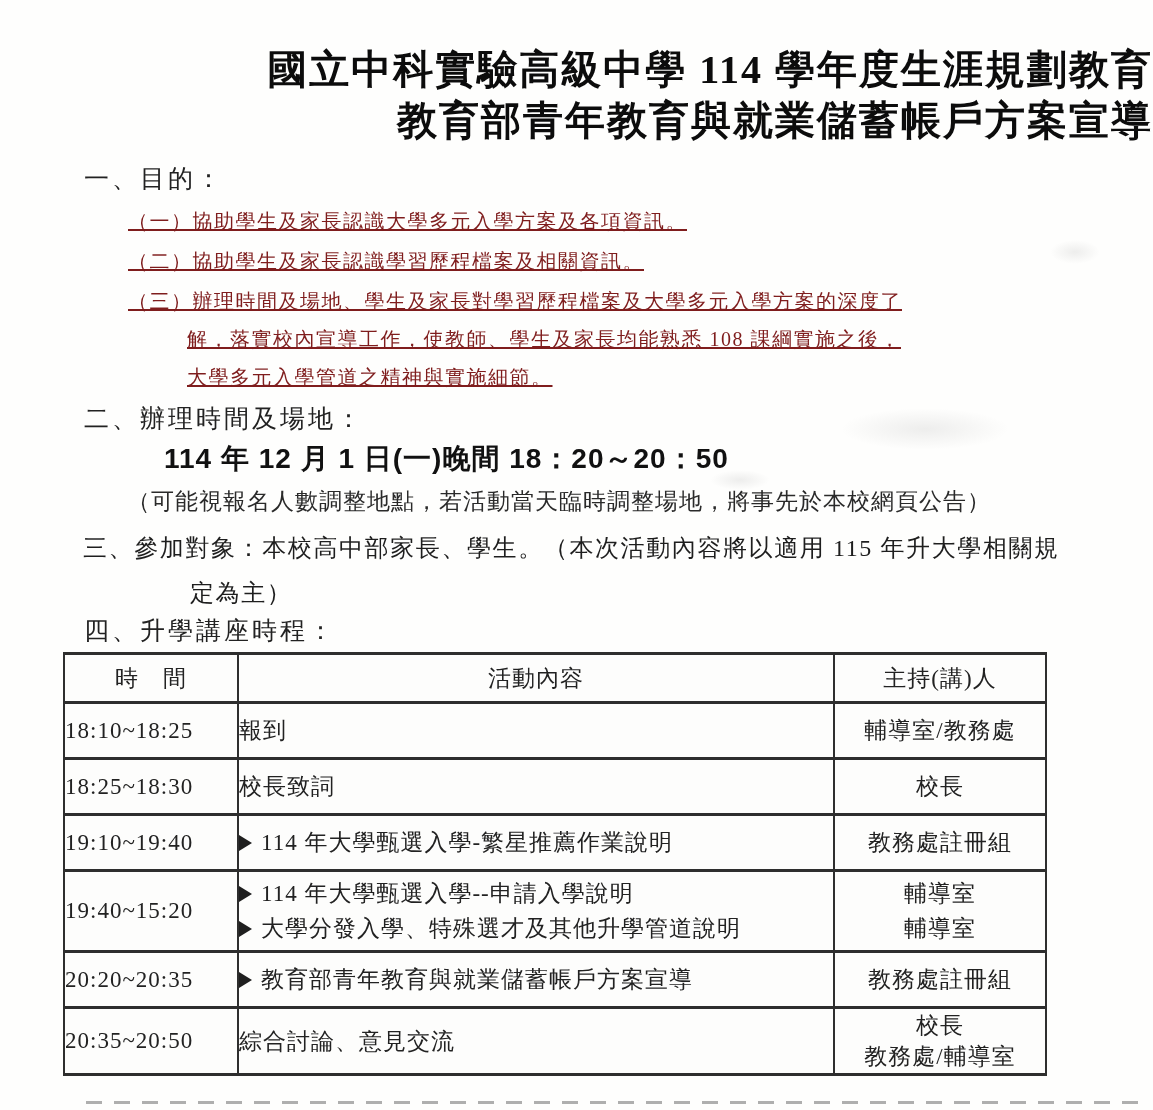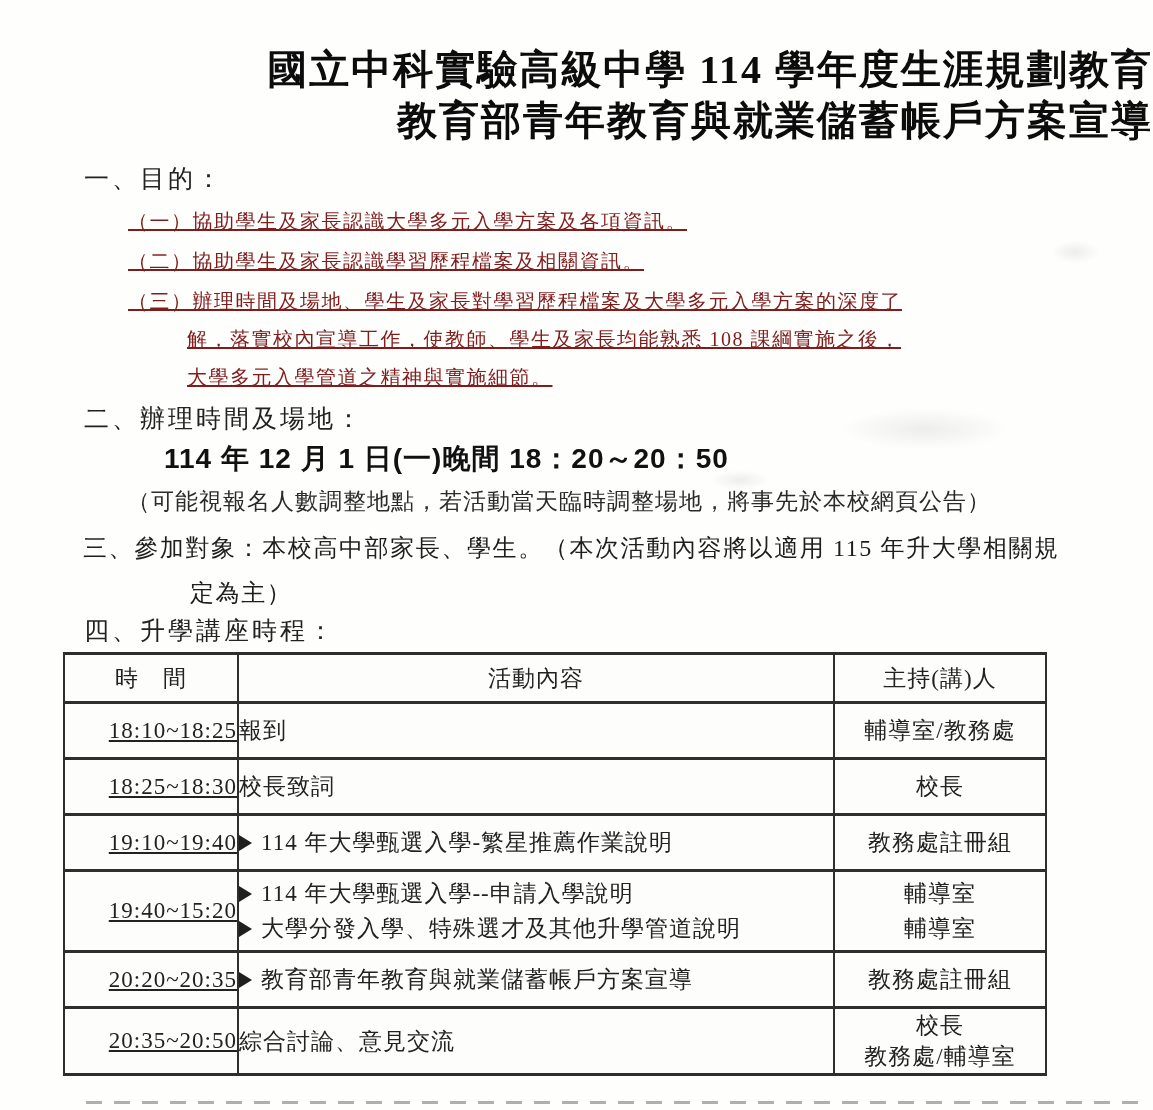--- a/index.html
+++ b/index.html
@@ -80,21 +80,21 @@
     color:#222;
     padding:0;
   }
   col.c-time    { width:174px; }
   col.c-content { width:596px; }
   col.c-host    { width:212px; }
   tr.hdr  td { height:46px; text-align:center; }
   tr.r    td { height:53px; }
   tr.r2   td { height:78px; }
   tr.r3   td { height:64px; }
-  td.t { text-align:right; font-size:22px; letter-spacing:0.5px;text-decoration:underline; }
+  td.t { text-align:left; font-size:22px; letter-spacing:0.5px; }
   td.c { text-align:left; padding:4px 8px 4px 9px; }
   td.m { text-align:center; }
   .cline { line-height:35px; white-space:nowrap; }
   .hline { line-height:31px; }
   .blt {
     display:inline-block;
     width:0; height:0;
     border-left:13px solid #1f1f1f;
     border-top:8px solid transparent;
     border-bottom:8px solid transparent;

